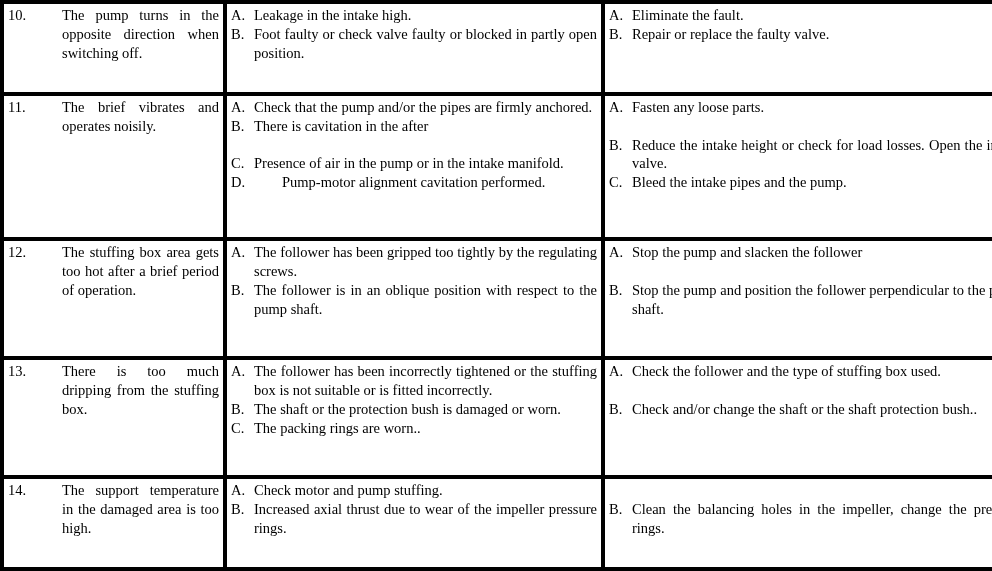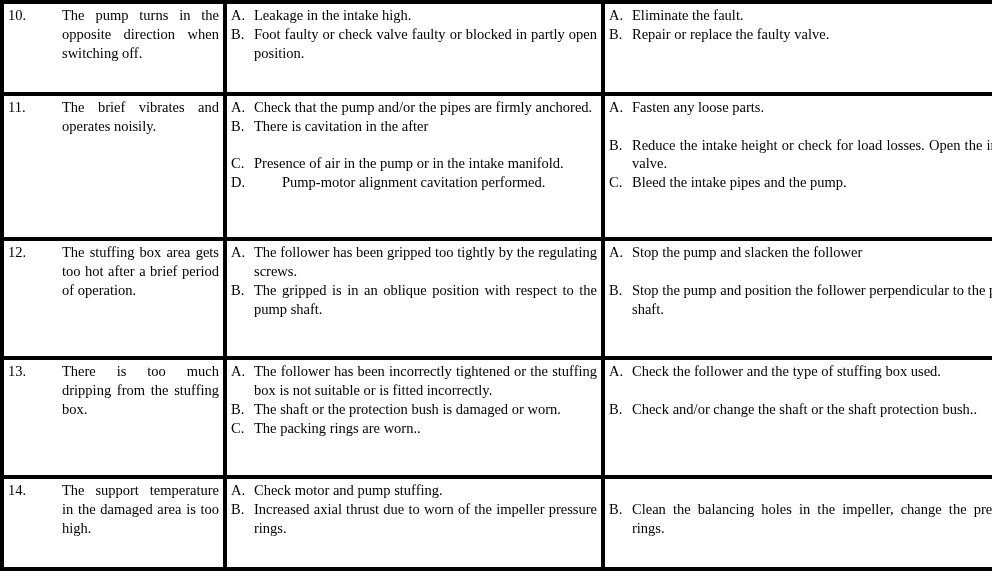--- a/index.html
+++ b/index.html
@@ -143,21 +143,21 @@
           <span class="entry-text">The stuffing box area gets too hot after a brief period of operation.</span>
         </div>
       </td>
       <td class="col-cause">
         <div class="entry">
           <span class="marker alpha-marker">A.</span>
           <span class="entry-text">The follower has been gripped too tightly by the regulating screws.</span>
         </div>
         <div class="entry">
           <span class="marker alpha-marker">B.</span>
-          <span class="entry-text">The gripped is in an oblique position with respect to the pump shaft.</span>
+          <span class="entry-text">The follower is in an oblique position with respect to the pump shaft.</span>
         </div>
       </td>
       <td class="col-remedy">
         <div class="entry">
           <span class="marker alpha-marker">A.</span>
           <span class="entry-text">Stop the pump and slacken the follower</span>
         </div>
         <div class="spacer-line"></div>
         <div class="entry">
           <span class="marker alpha-marker">B.</span>
@@ -207,21 +207,21 @@
           <span class="entry-text">The support temperature in the damaged area is too high.</span>
         </div>
       </td>
       <td class="col-cause">
         <div class="entry">
           <span class="marker alpha-marker">A.</span>
           <span class="entry-text">Check motor and pump stuffing.</span>
         </div>
         <div class="entry">
           <span class="marker alpha-marker">B.</span>
-          <span class="entry-text">Increased axial thrust due to worn of the impeller pressure rings.</span>
+          <span class="entry-text">Increased axial thrust due to wear of the impeller pressure rings.</span>
         </div>
       </td>
       <td class="col-remedy">
         <div class="spacer-line"></div>
         <div class="entry">
           <span class="marker alpha-marker">B.</span>
           <span class="entry-text">Clean the balancing holes in the impeller, change the pressure rings.</span>
         </div>
       </td>
     </tr>

